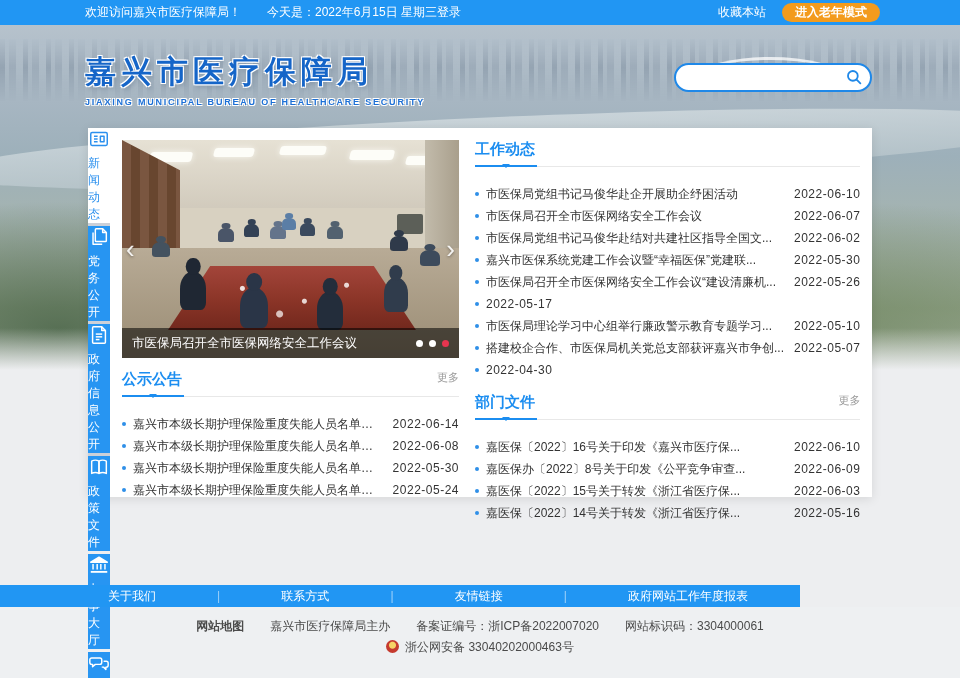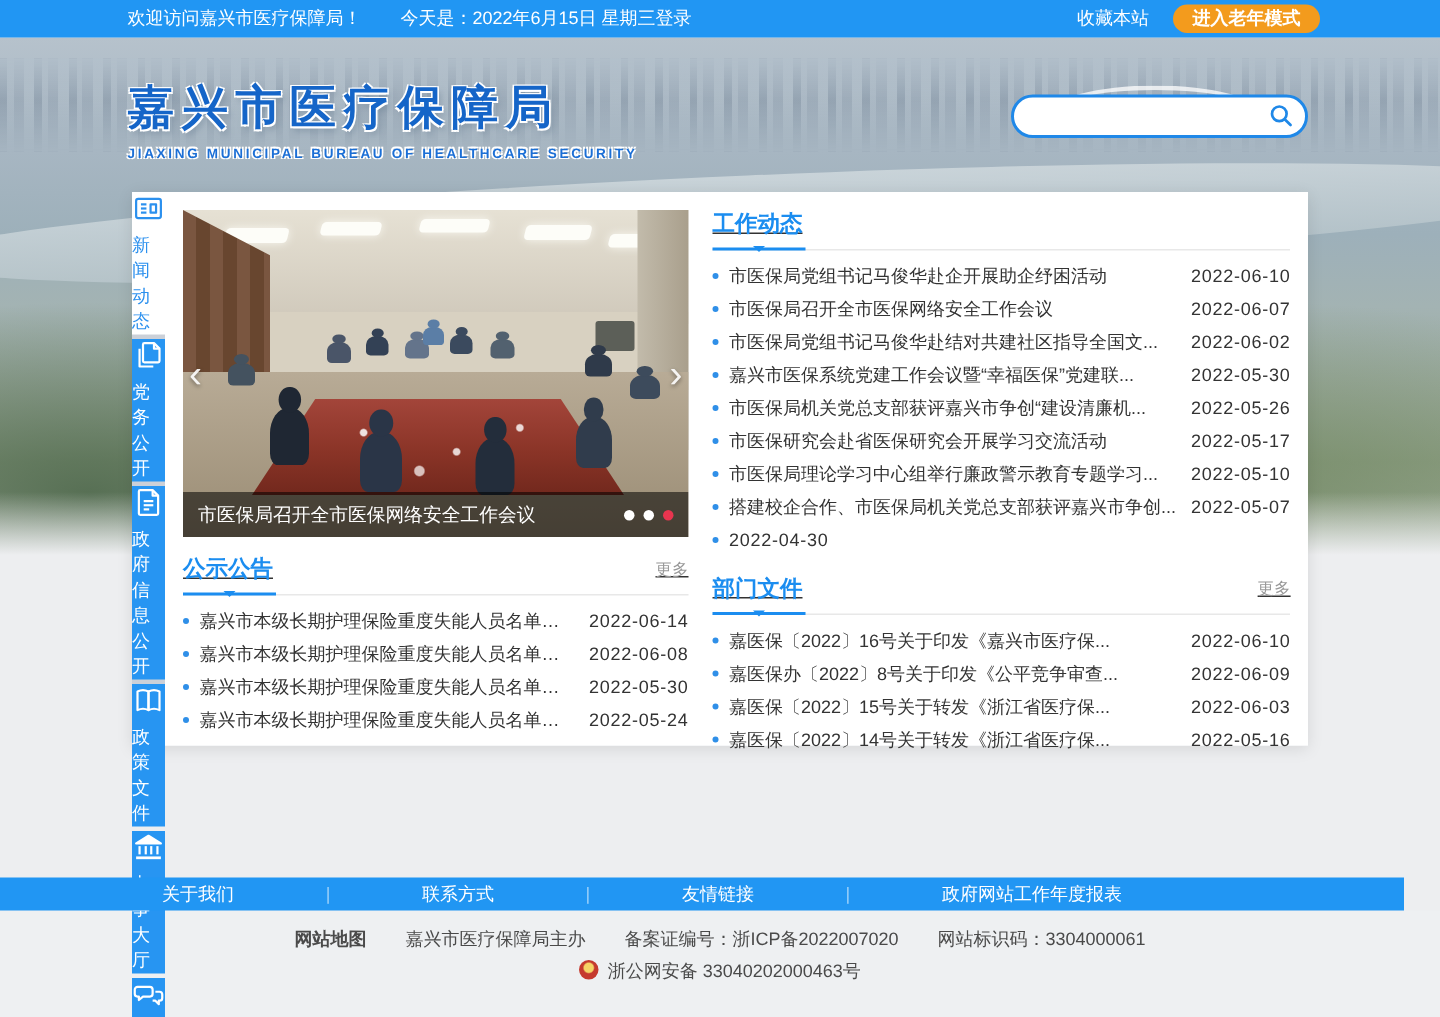--- a/index.html
+++ b/index.html
@@ -51,22 +51,22 @@
   .side { width:92px; background:#cbd0d8; display:flex; flex-direction:column; gap:3px; }
   .side-item { flex:1; background:#2795f2; color:#fff; display:flex; flex-direction:column;
     align-items:center; justify-content:center; cursor:pointer; }
   .side-item.active { background:#fff; color:#2b90ee; }
   .side-item .icn { width:22px; height:22px; margin-bottom:5px; }
   .side-item .lbl { font-size:12px; letter-spacing:.5px; }
   .content { flex:1; background:#fff; padding:12px 12px 10px 12px; display:flex; gap:16px; }
   .col-mid { width:337px; flex-shrink:0; }
   .col-right { flex:1; min-width:0; }
   
-  .sec-head { display:flex; align-items:center; justify-content:space-between;
-    border-bottom:1px solid #e8e8e8; margin-bottom:6px; position:relative;text-decoration:underline; }
+  .sec-head { display:flex; align-items:flex-start; justify-content:space-between;
+    border-bottom:1px solid #e8e8e8; margin-bottom:16px; position:relative; }
   .sec-title { font-size:15px; font-weight:bold; color:#1b8df0; padding-bottom:7px; position:relative; }
   .sec-title::after { content:""; position:absolute; left:0; bottom:-1px; width:62px; height:2px; background:#1b8df0; }
   .sec-title::before { content:""; position:absolute; left:27px; bottom:-6px; border:4px solid transparent; border-top:4px solid #1b8df0; }
   .more { font-size:11px; color:#999; padding-bottom:7px; cursor:pointer; }
   
   .news-list { list-style:none; }
   .news-list li { display:flex; align-items:center; height:22px; }
   .dot { width:4px; height:4px; border-radius:50%; background:#2f8fe8; margin-right:7px; flex-shrink:0; }
   .nt { flex:1; min-width:0; white-space:nowrap; overflow:hidden; text-overflow:ellipsis; margin-right:10px;
     color:#333; cursor:pointer; }
@@ -126,21 +126,21 @@
   .b1 { background:linear-gradient(115deg,#6aa7dd 0%,#3b77b8 60%,#2d66a8 100%); }
   .b1::after { content:""; position:absolute; left:18px; top:10px; width:9px; height:9px; border-radius:50% 50% 50% 0;
     background:#f0a23c; transform:rotate(-45deg); }
   .b2 { background:linear-gradient(115deg,#9fb9d4 0%,#5d8cc0 50%,#3f72ad 100%); }
   .b3 { background:linear-gradient(115deg,#7b9cc2 0%,#4a7cb5 55%,#30639f 100%); }
   .b4 { background:linear-gradient(115deg,#53779f 0%,#3c6899 50%,#2f5e95 100%);margin-top:20px; }
   .b4::after { content:""; position:absolute; inset:0; opacity:.35;
     background:repeating-linear-gradient(90deg, rgba(255,255,255,.5) 0 3px, transparent 3px 10px); }
   .b5 { background:linear-gradient(115deg,#7fb3e8 0%,#4186cf 55%,#2f6fbd 100%);padding-left:12px; }
   
-  .footer-nav { position:absolute; top:585px; left:0; width:936px; height:22px; background:#2196f3; z-index:10; }
+  .footer-nav { position:absolute; top:585px; left:0; width:800px; height:22px; background:#2196f3; z-index:10; }
   .fnav-inner { margin-left:108px; width:640px; height:100%; display:flex; align-items:center; justify-content:space-between; }
   .fnav-item { color:#fff; font-size:12px; cursor:pointer; }
   .fnav-sep { color:rgba(255,255,255,.55); }
   .footer-info { position:absolute; top:607px; left:0; width:960px; height:71px; background:#eef0f2;
     color:#4a4a4a; font-size:12px; padding-top:9px; }
   .f-line { display:flex; justify-content:center; gap:26px; line-height:21px; }
   .f-line .lnk { cursor:pointer;font-weight:bold; }
   .emblem { display:inline-block; width:13px; height:13px; border-radius:50%; vertical-align:-2px; margin-right:6px;
     background:radial-gradient(circle at 50% 40%, #f6d365 0 3px, #c53a2e 4px 7px); }
 </style>
@@ -352,26 +352,25 @@
               <span class="nt">市医保局党组书记马俊华赴结对共建社区指导全国文...</span>
               <span class="nd">2022-06-02</span>
             </li>
           <li>
               <span class="dot"></span>
               <span class="nt">嘉兴市医保系统党建工作会议暨“幸福医保”党建联...</span>
               <span class="nd">2022-05-30</span>
             </li>
           <li>
               <span class="dot"></span>
-              <span class="nt">市医保局机关党总支部获评嘉兴市争创“建设清廉机...</span>
+              <span class="nt">市医保局召开全市医保网络安全工作会议“建设清廉机...</span>
               <span class="nd">2022-05-26</span>
             </li>
           <li>
               <span class="dot"></span>
-              <span class="nt">市医保研究会赴省医保研究会开展学习交流活动</span>
               <span class="nd">2022-05-17</span>
             </li>
           <li>
               <span class="dot"></span>
               <span class="nt">市医保局理论学习中心组举行廉政警示教育专题学习...</span>
               <span class="nd">2022-05-10</span>
             </li>
           <li>
               <span class="dot"></span>
               <span class="nt">搭建校企合作、市医保局机关党总支部获评嘉兴市争创...</span>

